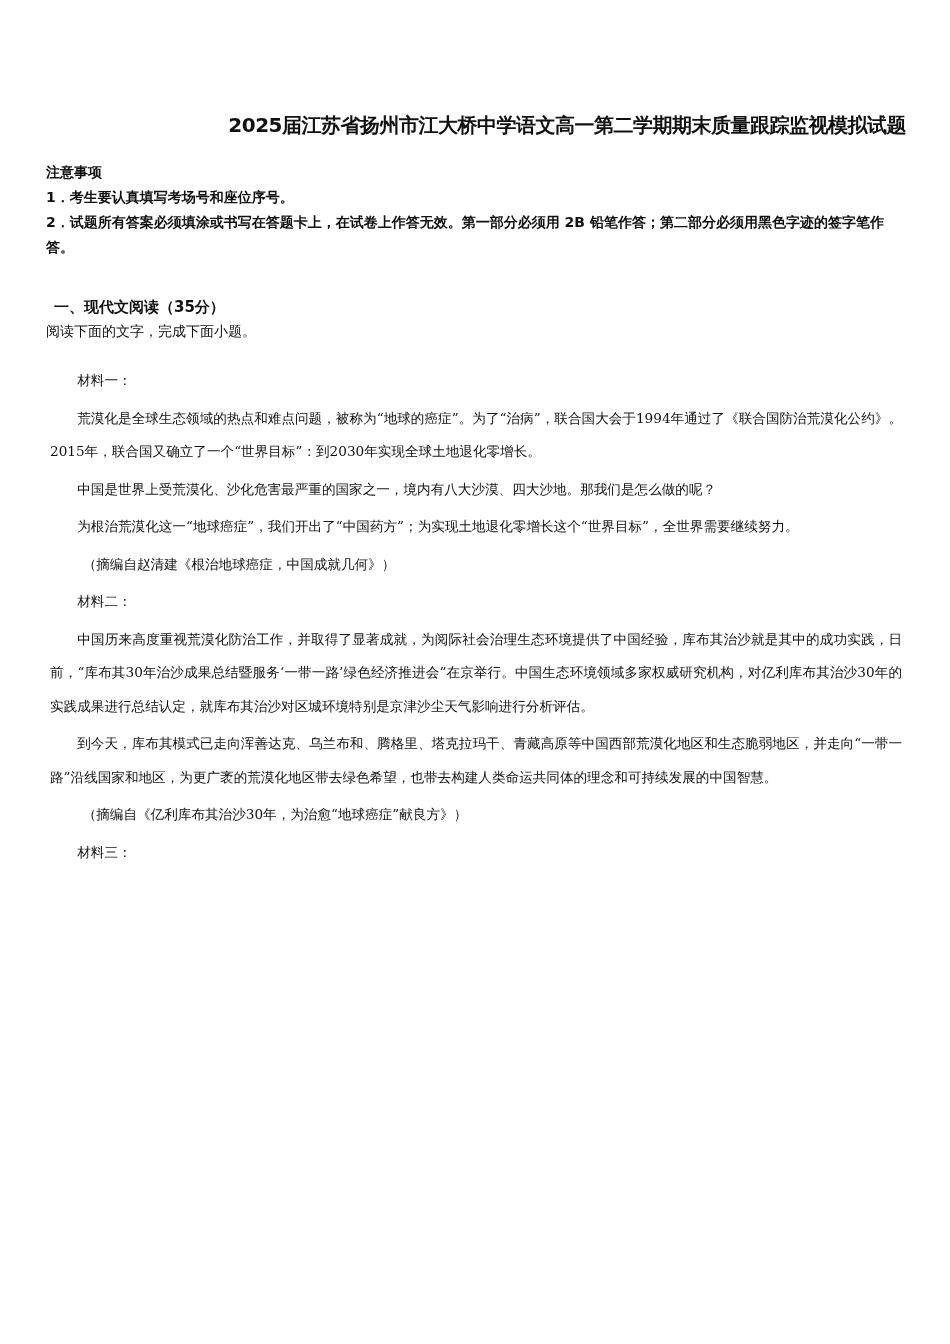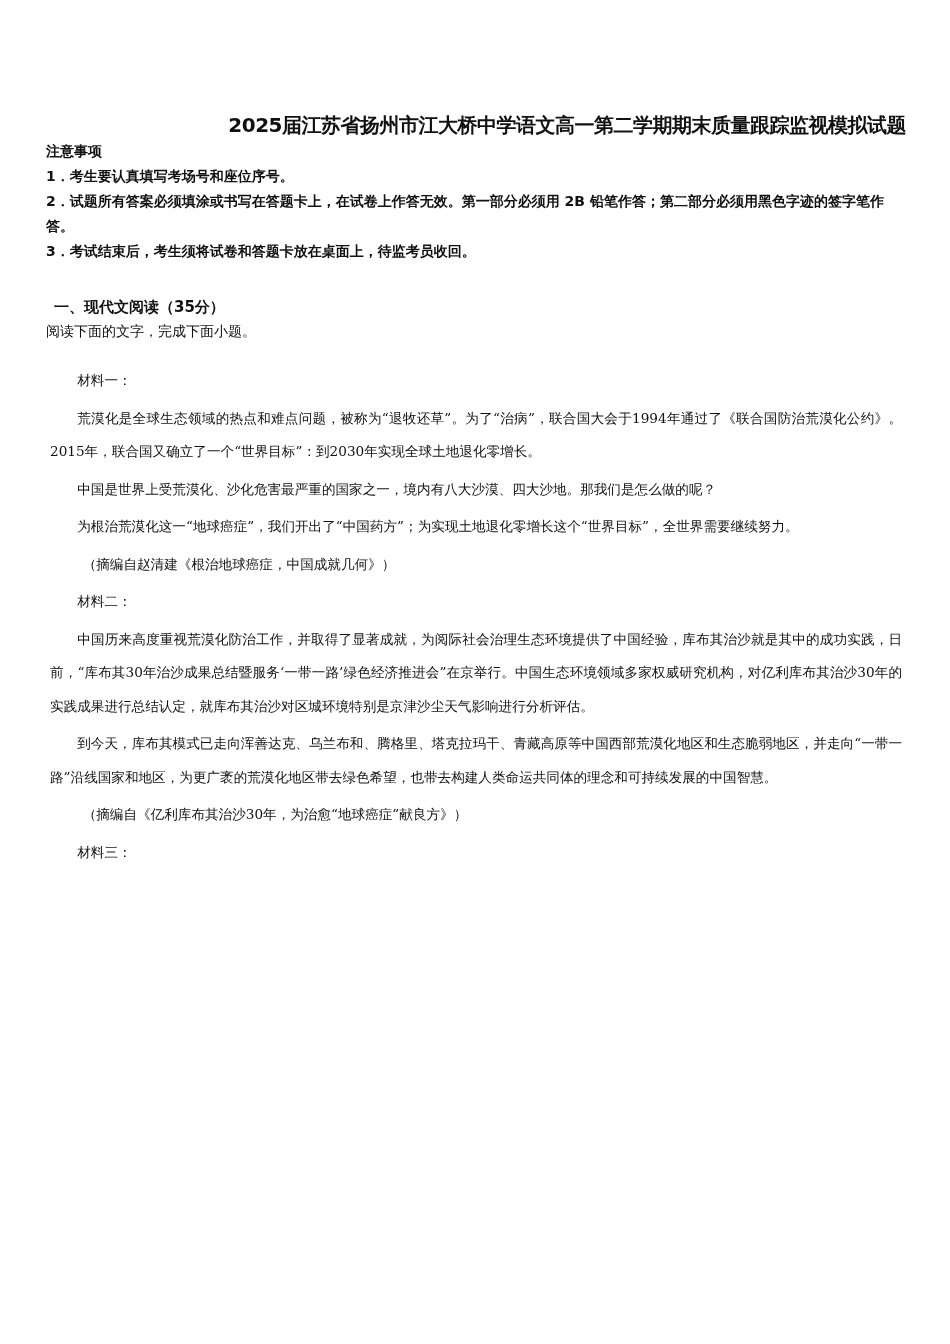--- a/index.html
+++ b/index.html
@@ -7,21 +7,21 @@
     width: 950px; height: 1344px; position: relative; overflow: hidden;
     color: #111111;
     font-family: "DejaVu Serif", "Liberation Serif", serif;
   }
   .page { position: absolute; left: 46px; top: 0; width: 860px; }
   .title {
     position: absolute; left: 0; top: 112px; width: 860px; text-align: right;
     font-family: "DejaVu Sans", "Liberation Sans", sans-serif;
     font-weight: bold; font-size: 20px; letter-spacing: -0.5px; white-space: nowrap;
   }
-  .notice { position: absolute; left: 0; top: 139px; width: 860px;
+  .notice { position: absolute; left: 0; top: 160px; width: 860px;
     font-family: "DejaVu Sans", "Liberation Sans", sans-serif; font-weight: bold;
     font-size: 14px; line-height: 25px; }
   .notice p { margin: 0; }
   .sec-head { position: absolute; left: 8px; top: 298px; font-family: "DejaVu Sans", "Liberation Sans", sans-serif;
     font-weight: bold; font-size: 15px; }
   .sec-intro { position: absolute; left: 0; top: 323px; font-size: 14px; }
   .body-text { position: absolute; left: 0; top: 360px; width: 860px; font-size: 13.6px; line-height: 33.5px; }
   .body-text p { margin: 4px; text-indent: 2em; text-align: justify; }
   .body-text p.label { text-indent: 2em; }
   .body-text p.src { text-indent: 2.4em; }
@@ -29,29 +29,28 @@
 </head>
 <body>
 
 <div class="page">
   <div class="title">2025届江苏省扬州市江大桥中学语文高一第二学期期末质量跟踪监视模拟试题</div>
 
   <div class="notice">
     <p>注意事项</p>
     <p>1．考生要认真填写考场号和座位序号。</p>
     <p>2．试题所有答案必须填涂或书写在答题卡上，在试卷上作答无效。第一部分必须用 2B 铅笔作答；第二部分必须用黑色字迹的签字笔作答。</p>
-    <p>3．考试结束后，考生须将试卷和答题卡放在桌面上，待监考员收回。</p>
   </div>
 
   <div class="sec-head">一、现代文阅读（35分）</div>
   <div class="sec-intro">阅读下面的文字，完成下面小题。</div>
 
   <div class="body-text">
     <p class="label">材料一：</p>
-    <p>荒漠化是全球生态领域的热点和难点问题，被称为“退牧还草”。为了“治病”，联合国大会于1994年通过了《联合国防治荒漠化公约》。2015年，联合国又确立了一个“世界目标”：到2030年实现全球土地退化零增长。</p>
+    <p>荒漠化是全球生态领域的热点和难点问题，被称为“地球的癌症”。为了“治病”，联合国大会于1994年通过了《联合国防治荒漠化公约》。2015年，联合国又确立了一个“世界目标”：到2030年实现全球土地退化零增长。</p>
     <p>中国是世界上受荒漠化、沙化危害最严重的国家之一，境内有八大沙漠、四大沙地。那我们是怎么做的呢？</p>
     <p>为根治荒漠化这一“地球癌症”，我们开出了“中国药方”；为实现土地退化零增长这个“世界目标”，全世界需要继续努力。</p>
     <p class="src">（摘编自赵清建《根治地球癌症，中国成就几何》）</p>
     <p class="label">材料二：</p>
     <p>中国历来高度重视荒漠化防治工作，并取得了显著成就，为阅际社会治理生态环境提供了中国经验，库布其治沙就是其中的成功实践，日前，“库布其30年治沙成果总结暨服务‘一带一路’绿色经济推进会”在京举行。中国生态环境领域多家权威研究机构，对亿利库布其治沙30年的实践成果进行总结认定，就库布其治沙对区城环境特别是京津沙尘天气影响进行分析评估。</p>
     <p>到今天，库布其模式已走向浑善达克、乌兰布和、腾格里、塔克拉玛干、青藏高原等中国西部荒漠化地区和生态脆弱地区，并走向“一带一路”沿线国家和地区，为更广袤的荒漠化地区带去绿色希望，也带去构建人类命运共同体的理念和可持续发展的中国智慧。</p>
     <p class="src">（摘编自《亿利库布其治沙30年，为治愈“地球癌症”献良方》）</p>
     <p class="label">材料三：</p>
   </div>
 </div>

